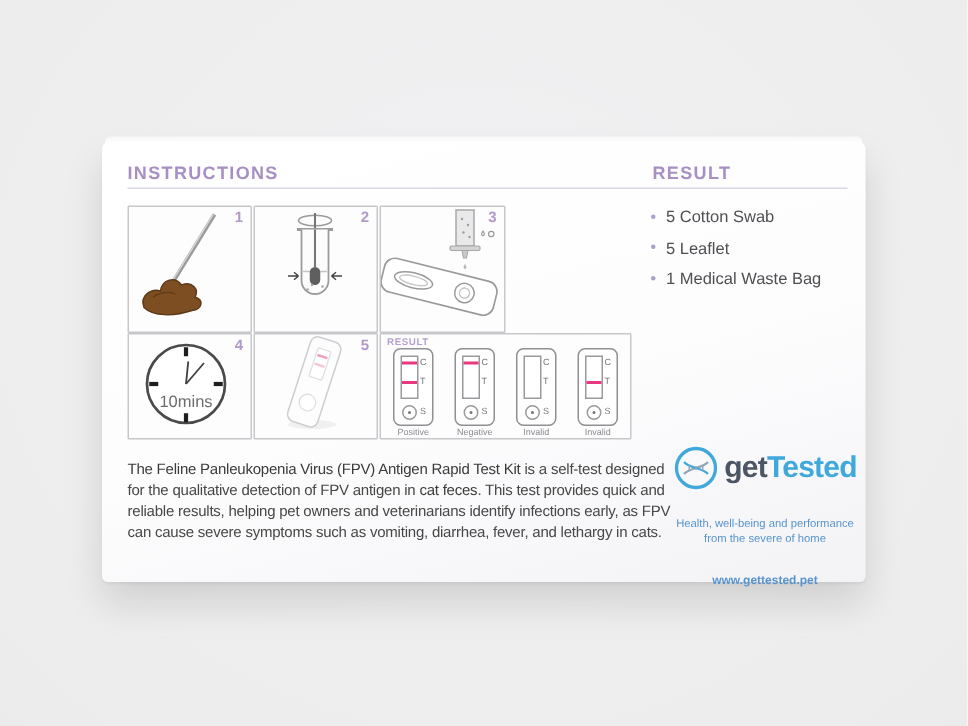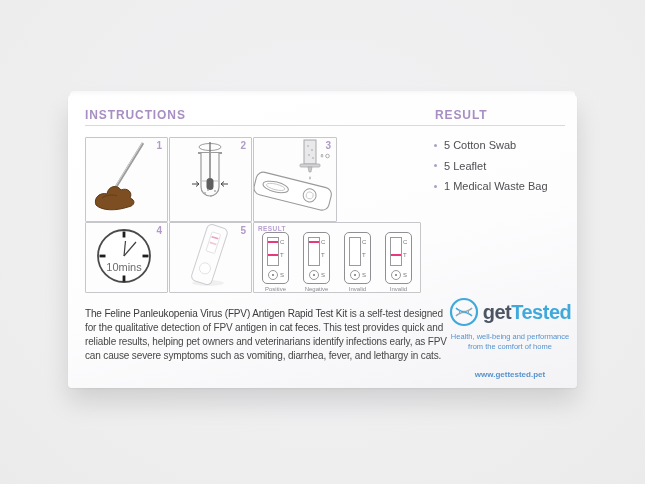--- a/index.html
+++ b/index.html
@@ -78,21 +78,21 @@
     display:inline-block;width:3px;height:3px;border-radius:50%;
     background:#aaa1c6;margin-right:7px;vertical-align:2.5px;
   }
 
   
   .brand{position:absolute;left:372px;top:202px;width:140px;text-align:center;}
   .brand-row{display:flex;align-items:center;justify-content:center;gap:4px;}
   .brand-name{font-size:20px;font-weight:bold;letter-spacing:-.5px;line-height:30px;}
   .brand-get{color:#4b5563;}
   .brand-tested{color:#3fa9dc;}
-  .tagline{margin-top:5px;font-size:7.5px;line-height:9.5px;color:#5793cd;}
+  .tagline{margin-top:17px;font-size:7.5px;line-height:9.5px;color:#5793cd;}
   .website{margin-top:19px;font-size:8px;font-weight:bold;color:#5793cd;}
 </style>
 </head>
 <body>
 
 <div class="stage">
   <div class="box">
 
     <div class="hdr hdr-instructions">INSTRUCTIONS</div>
     <div class="hdr hdr-content">RESULT</div>
@@ -266,19 +266,19 @@
           <path d="M7 19 C11 14.5 19 15.5 23 11" fill="none" stroke="#93a7b3" stroke-width="1.5"></path>
           <path d="M7 11 C11 15.5 19 14.5 23 19" fill="none" stroke="#3fa9dc" stroke-width="1.5"></path>
           <line x1="10.5" y1="13" x2="10.5" y2="17" stroke="#93a7b3" stroke-width="1"></line>
           <line x1="15" y1="13.6" x2="15" y2="16.4" stroke="#93a7b3" stroke-width="1"></line>
           <line x1="19.5" y1="13" x2="19.5" y2="17" stroke="#93a7b3" stroke-width="1"></line>
         </svg>
         <div class="brand-name"><span class="brand-get">get</span><span class="brand-tested">Tested</span></div>
       </div>
       <div class="tagline">
         <div>Health, well-being and performance</div>
-        <div>from the comfort of home</div>
+        <div>from the severe of home</div>
       </div>
       <div class="website">www.gettested.pet</div>
     </div>
 
   </div>
 </div>
 
 </body></html>

